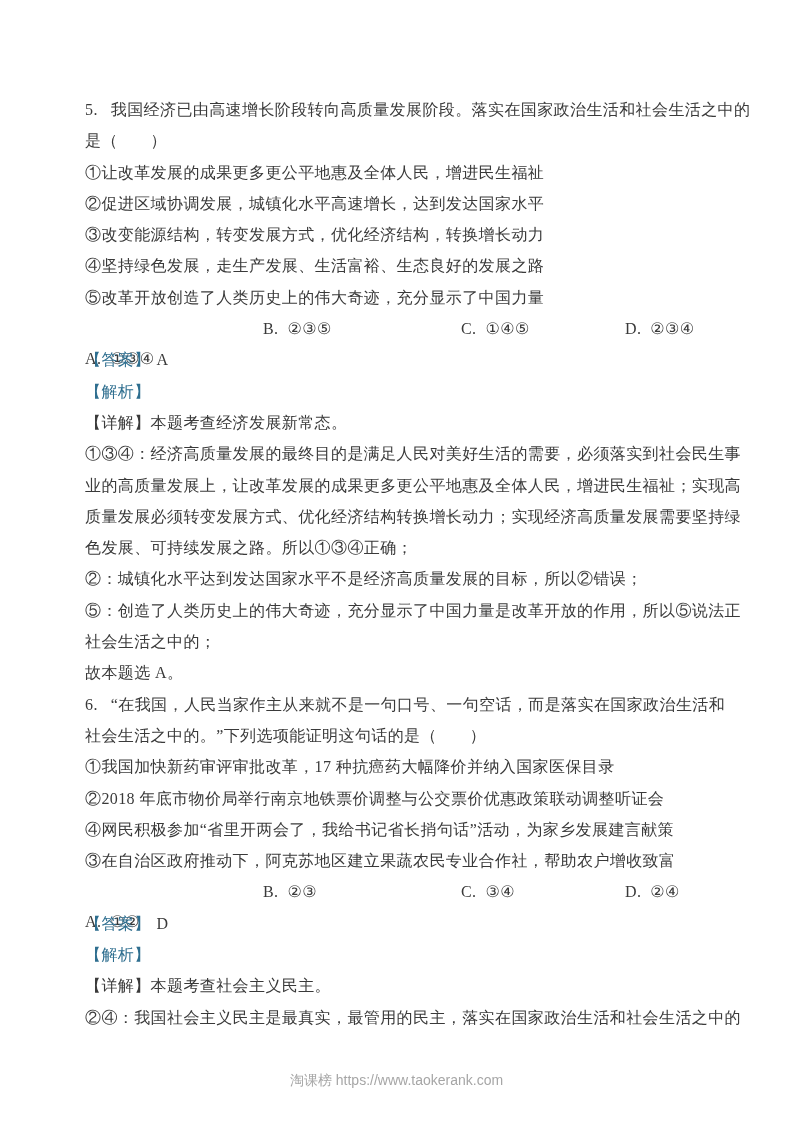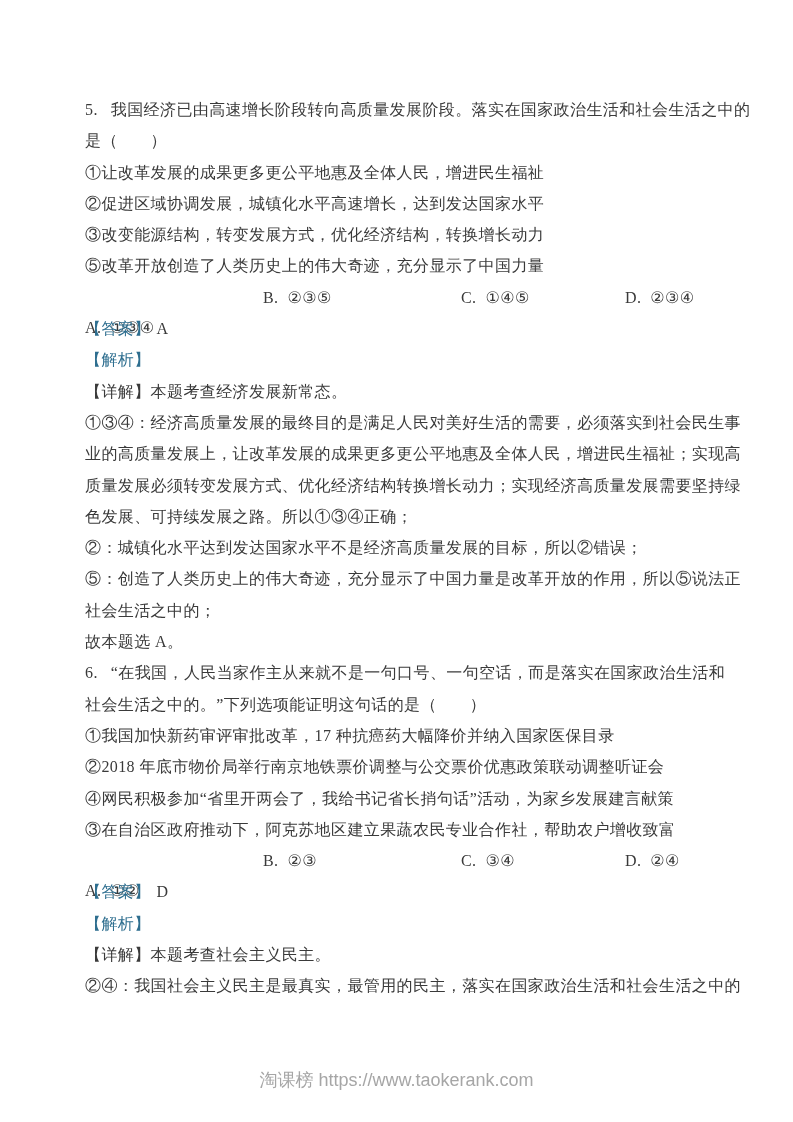--- a/index.html
+++ b/index.html
@@ -36,35 +36,36 @@
   .ans-val { margin-left: 6px; }
   .footer {
     position: absolute;
     left: 0;
     right: 0;
     top: 1066px;
     height: 28px;
     line-height: 28px;
     text-align: center;
     font-family: "Liberation Sans", "DejaVu Sans", sans-serif;
-    font-size: 18px;
+    font-size: 14px;
     color: var(--footer-color, #a6a6a6);
   }
 </style>
 </head>
 <body>
 
 <div class="page" style="--page-bg: #ffffff; --text-color: #3a3a3a; --accent-color: #2e6e8f; --footer-color: #a6a6a6;">
   <div class="content">
       <div class="question">
         <div class="line"><span class="qnum">5.</span><span>我国经济已由高速增长阶段转向高质量发展阶段。落实在国家政治生活和社会生活之中的</span></div>
         <div class="line"><span>是（　　）</span></div>
         <div class="line"><span>①让改革发展的成果更多更公平地惠及全体人民，增进民生福祉</span></div>
         <div class="line"><span>②促进区域协调发展，城镇化水平高速增长，达到发达国家水平</span></div>
         <div class="line"><span>③改变能源结构，转变发展方式，优化经济结构，转换增长动力</span></div>
+        <div class="line"><span>④坚持绿色发展，走生产发展、生活富裕、生态良好的发展之路</span></div>
         <div class="line"><span>⑤改革开放创造了人类历史上的伟大奇迹，充分显示了中国力量</span></div>
         <div class="line options"><span class="opt"><span class="opt-label">A.</span><span class="opt-value">①③④</span></span><span class="opt"><span class="opt-label">B.</span><span class="opt-value">②③⑤</span></span><span class="opt"><span class="opt-label">C.</span><span class="opt-value">①④⑤</span></span><span class="opt"><span class="opt-label">D.</span><span class="opt-value">②③④</span></span></div>
         <div class="line"><span class="blue">【答案】</span><span class="ans-val">A</span></div>
         <div class="line"><span class="blue">【解析】</span></div>
         <div class="line"><span>【详解】本题考查经济发展新常态。</span></div>
         <div class="line"><span>①③④：经济高质量发展的最终目的是满足人民对美好生活的需要，必须落实到社会民生事</span></div>
         <div class="line"><span>业的高质量发展上，让改革发展的成果更多更公平地惠及全体人民，增进民生福祉；实现高</span></div>
         <div class="line"><span>质量发展必须转变发展方式、优化经济结构转换增长动力；实现经济高质量发展需要坚持绿</span></div>
         <div class="line"><span>色发展、可持续发展之路。所以①③④正确；</span></div>
         <div class="line"><span>②：城镇化水平达到发达国家水平不是经济高质量发展的目标，所以②错误；</span></div>

